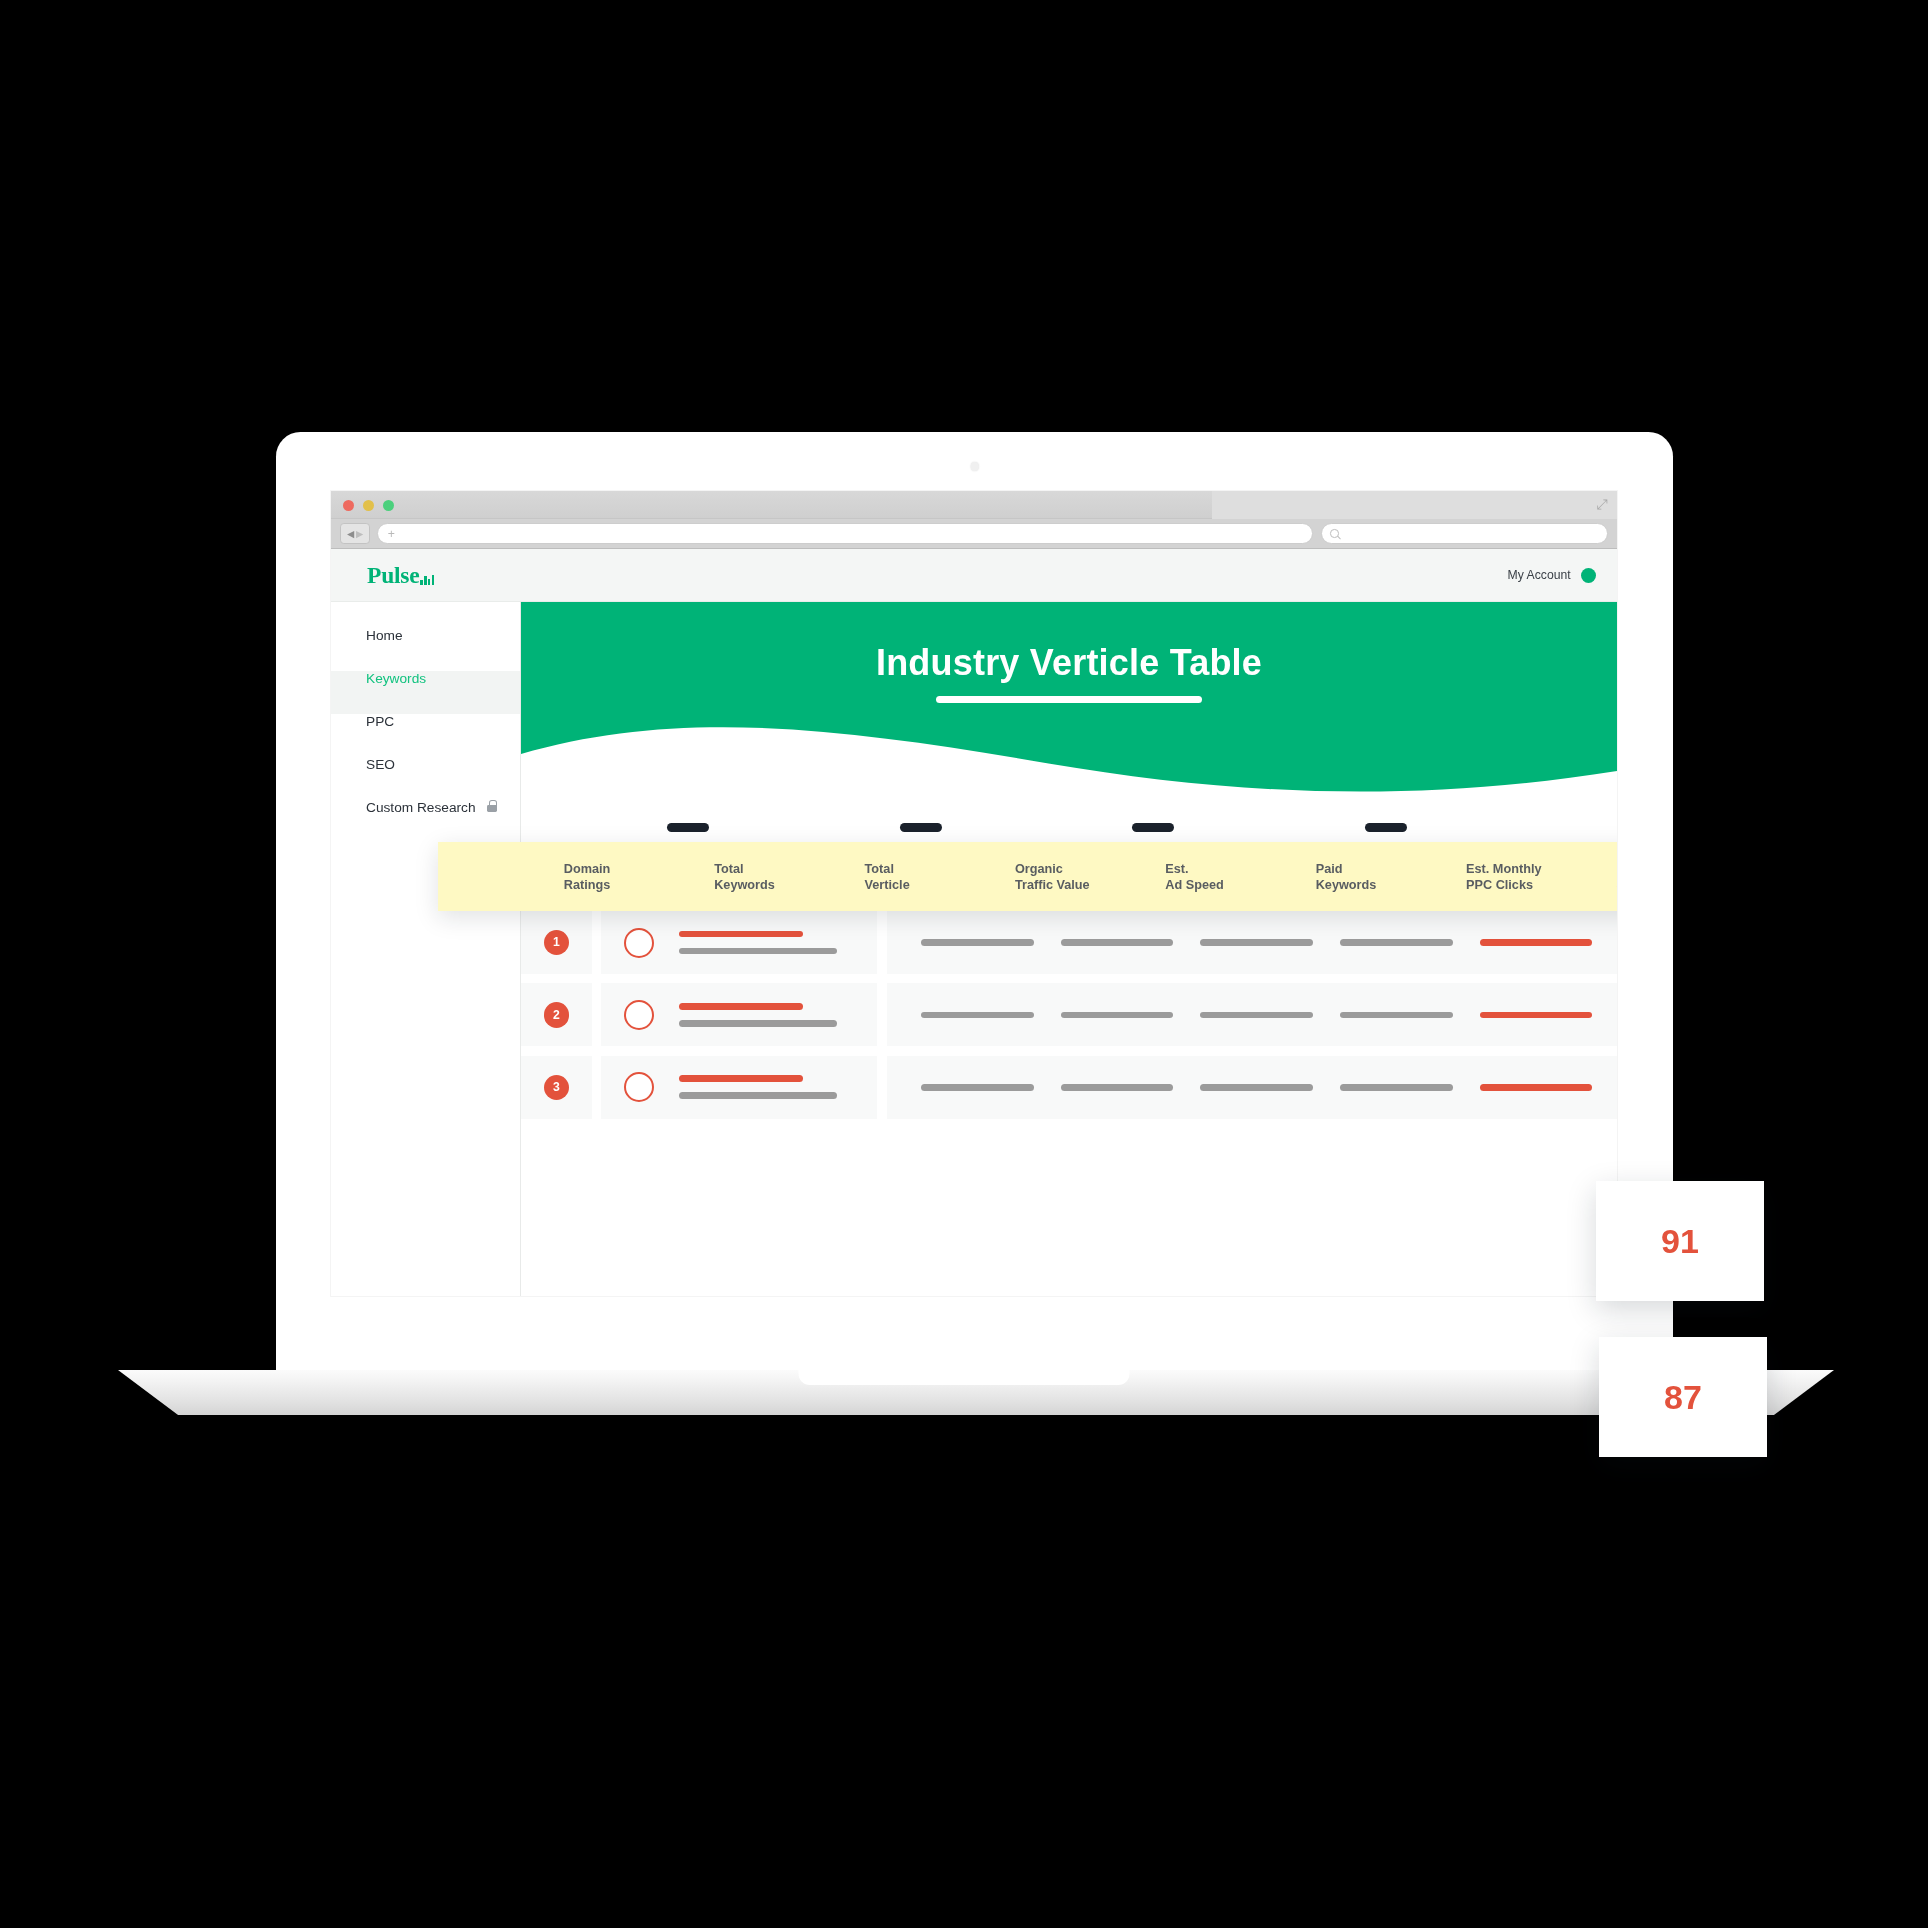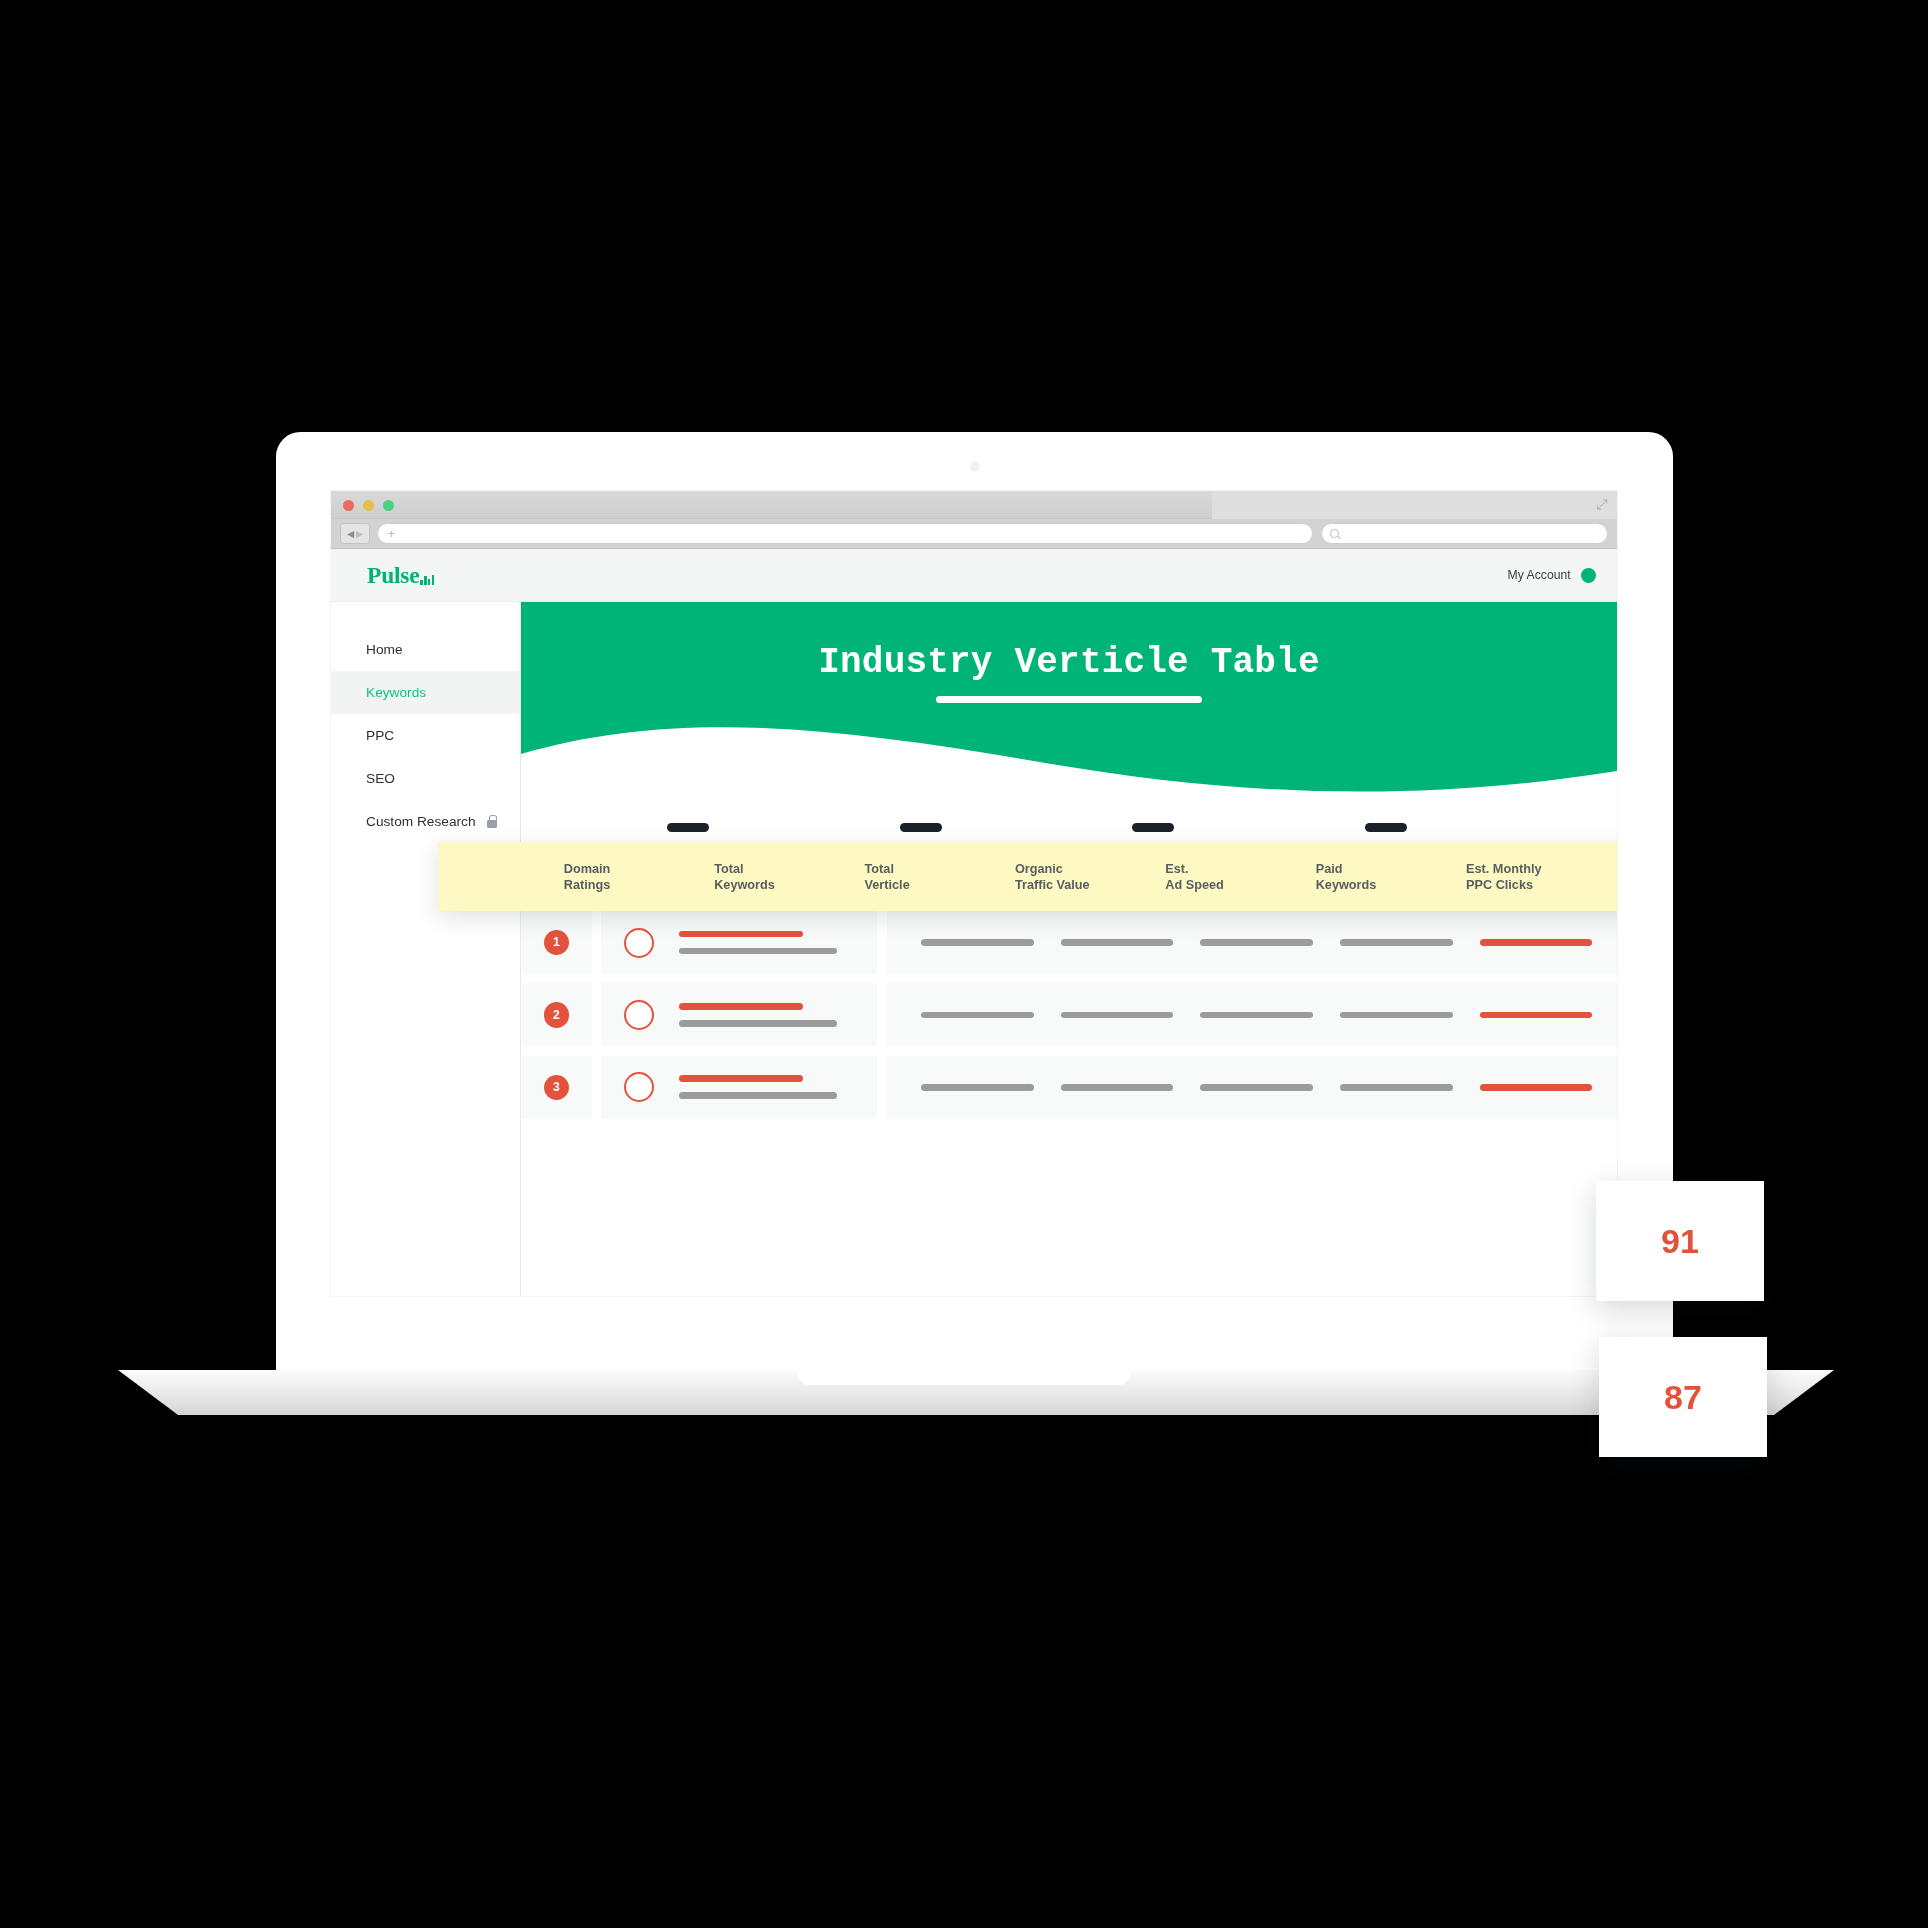--- a/index.html
+++ b/index.html
@@ -94,21 +94,21 @@
   .account-label{ font-size:12.2px; color:#3b4148; }
   .avatar{ width:15px; height:15px; border-radius:50%; background:#00b377; }
 
   .body-row{ flex:1 1 auto; display:flex; min-height:0; position:relative; }
 
   .sidebar{
     width:190px; background:#fff; border-right:0.9px solid #e8eae9; flex:0 0 190px;
     padding-top:26px;
   }
   .nav-item{
-    height:43px; display:flex; align-items:center; padding:0 4px 0 35px;
+    height:43px; display:flex; padding:0 4px 0 35px;
     font-size:13.7px; color:#2b3139; gap:8.5px;
   }
   .nav-item.active{ background:#f2f4f3; color:#11c27f; }
   .lock-ico{
     width:10.4px; height:12.2px; position:relative; display:inline-block; margin-left:2.8px;
   }
   .lock-ico:before{
     content:""; position:absolute; left:0; bottom:0; width:10.4px; height:7.5px;
     background:#9aa0a6; border-radius:1.4px;
   }
@@ -119,21 +119,21 @@
 
   .main{ flex:1 1 auto; position:relative; background:#fff; min-width:0; }
 
   .hero{ position:relative; height:200px; }
   .hero-green{
     position:absolute; inset:0; background:#00b377;
   }
   .hero-wave{ position:absolute; left:0; right:0; bottom:-0.9px; height:81px; }
   .hero-title{
     position:absolute; left:0; right:0; top:40px; text-align:center;
-    font-family:Liberation Mono, monospace; font-weight:bold;
+    font-family:Liberation Sans, sans-serif; font-weight:bold;
     font-size:36px; color:#ffffff; letter-spacing:0.2px; z-index:2;
   }
   .hero-rule{
     position:absolute; left:50%; transform:translateX(-50%); top:94px;
     width:266px; height:6.6px; background:#fff; border-radius:3.8px; z-index:2;
   }
 
   .skeleton-head{
     display:flex; gap:36px; padding:21px 56px 0 146px;
   }

